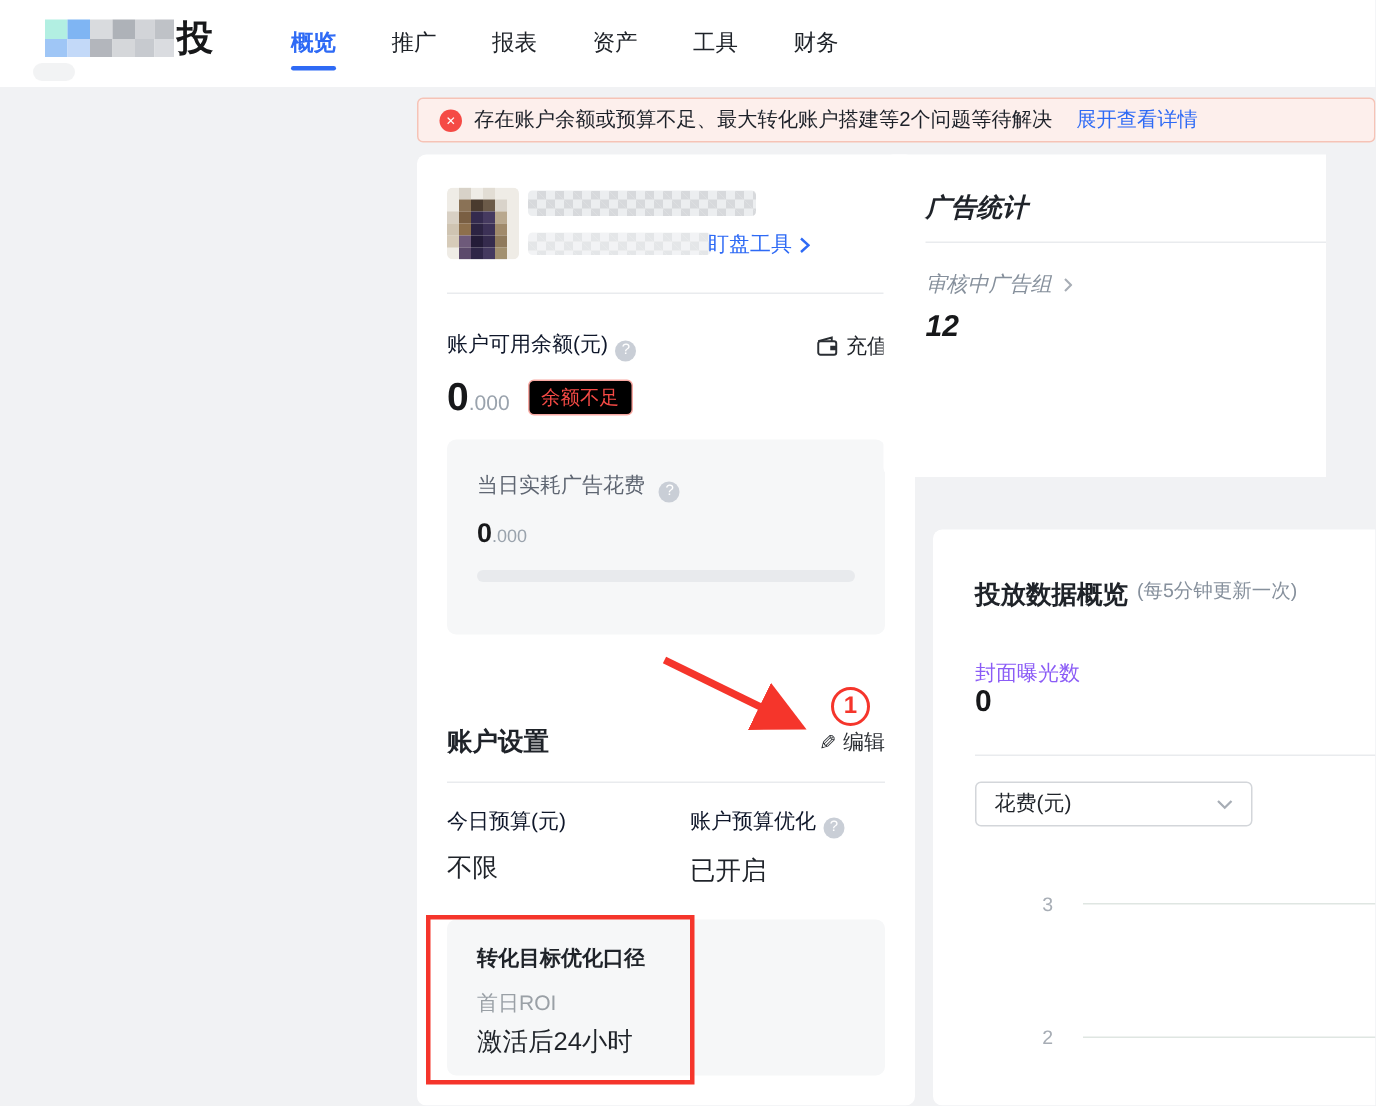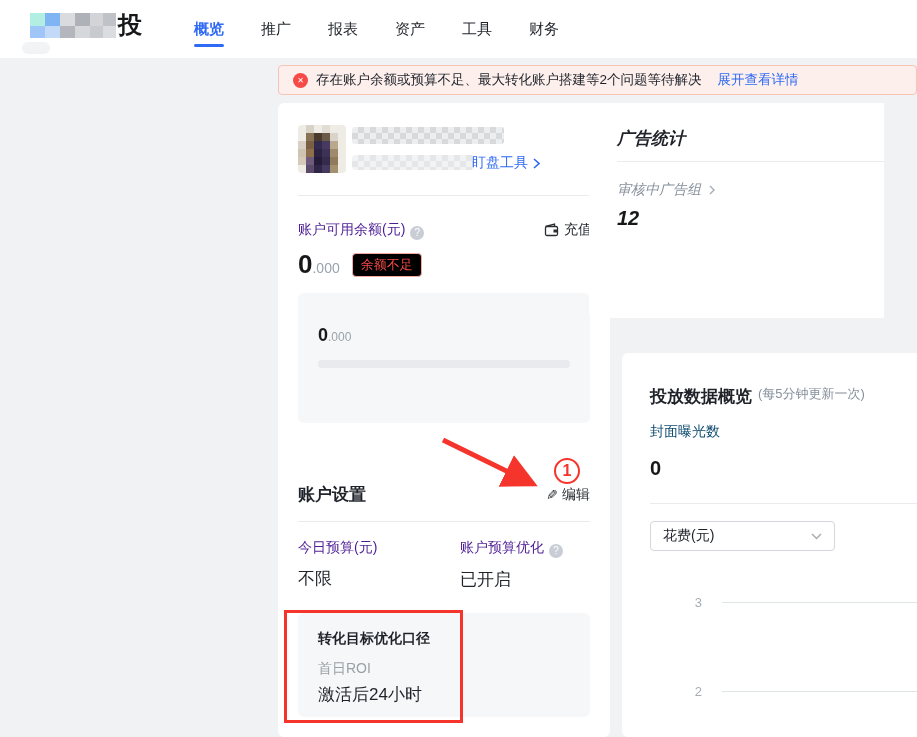--- a/index.html
+++ b/index.html
@@ -39,21 +39,21 @@
   .error-icon::before { content:"✕"; }
   .alert-msg { color:#1d2129; }
   .alert-link { color:#2e6af5; margin-left:16px; cursor:pointer; }
   
   .card { position:absolute; background:#fff; border-radius:6px; }
   .card-account  { left:278px; top:103px; width:332px; height:418px; }
   .card-settings { left:278px; top:455px; width:332px; height:282px; }
   .card-adstats  { left:589px; top:103px; width:295px; height:215px; border-radius:6px 0 0 6px;font-style:italic; }
   .card-overview { left:622px; top:353px; width:295px; height:384px; border-radius:6px 0 0 6px; }
   .divider { position:absolute; height:1px; background:#e9ebee; }
-  .lbl  { font-size:14px; color:#4c1d95; }
+  .lbl  { font-size:14px; color:#0f172a; }
   .help-icon {
     display:inline-flex; width:14px; height:14px; border-radius:50%;
     background:#c9ced6; color:#fff; font-size:10px; align-items:center; justify-content:center;
     vertical-align:-2px; margin-left:5px; cursor:pointer;
   }
   .help-icon::before { content:"?"; }
   
   .avatar { position:absolute; left:20px; top:22px; width:48px; height:48px; border-radius:4px; overflow:hidden; }
   .mosaic {
     background-image:
@@ -100,21 +100,21 @@
   .conv-val { margin-top:5px; font-size:17px; color:#1f2329; }
   
   .adstats-title { position:absolute; left:28px; top:24px; font-size:17px; font-weight:700; }
   .stat-item { position:absolute; left:28px; cursor:pointer; }
   .stat-label { display:flex; align-items:center; gap:8px; font-size:14px; color:#86909c; }
   .stat-value { margin-top:8px; font-size:20px; font-weight:700; color:#17181a; }
   
   .overview-title-row { position:absolute; left:28px; top:32px; display:flex; align-items:flex-start; gap:6px; }
   .overview-title { font-size:17px; font-weight:700; }
   .overview-sub { font-size:13px; color:#86909c; }
-  .metric-label { position:absolute; left:28px; top:70px; font-size:14px; color:#0c4a6e; }
+  .metric-label { position:absolute; left:28px; top:87px; font-size:14px; color:#8b5cf6; }
   .metric-value { position:absolute; left:28px; top:104px; font-size:20px; font-weight:700; color:#17181a; }
   .dropdown {
     position:absolute; left:28px; top:168px; width:185px; height:30px;
     border:1px solid #d3d6da; border-radius:4px; background:#fff;
     display:flex; align-items:center; justify-content:space-between;
     padding:0 12px; font-size:14px; color:#1f2329; cursor:pointer;
   }
   .gridline { position:absolute; left:100px; right:0; height:1px; background:#dfe6e2; }
   .ytick { position:absolute; width:60px; text-align:right; font-size:13px; color:#a7adb5; }
   
@@ -221,20 +221,24 @@
       <span>充值</span>
     </span>
   </div>
   <div class="amount-row">
     <span class="amount-int">0</span>
     <span class="amount-dec">.000</span>
     <span class="badge-insufficient">余额不足</span>
   </div>
 
   <div class="spend-box">
+    <div>
+      <span class="spend-label">当日实耗广告花费</span>
+      <span class="help-icon"></span>
+    </div>
     <div class="spend-amount">
       <span class="spend-int">0</span>
       <span class="spend-dec">.000</span>
     </div>
     <div class="progress-track"></div>
   </div>
 </div>
 
 <div class="card card-settings">
   <div class="settings-title">账户设置</div>

